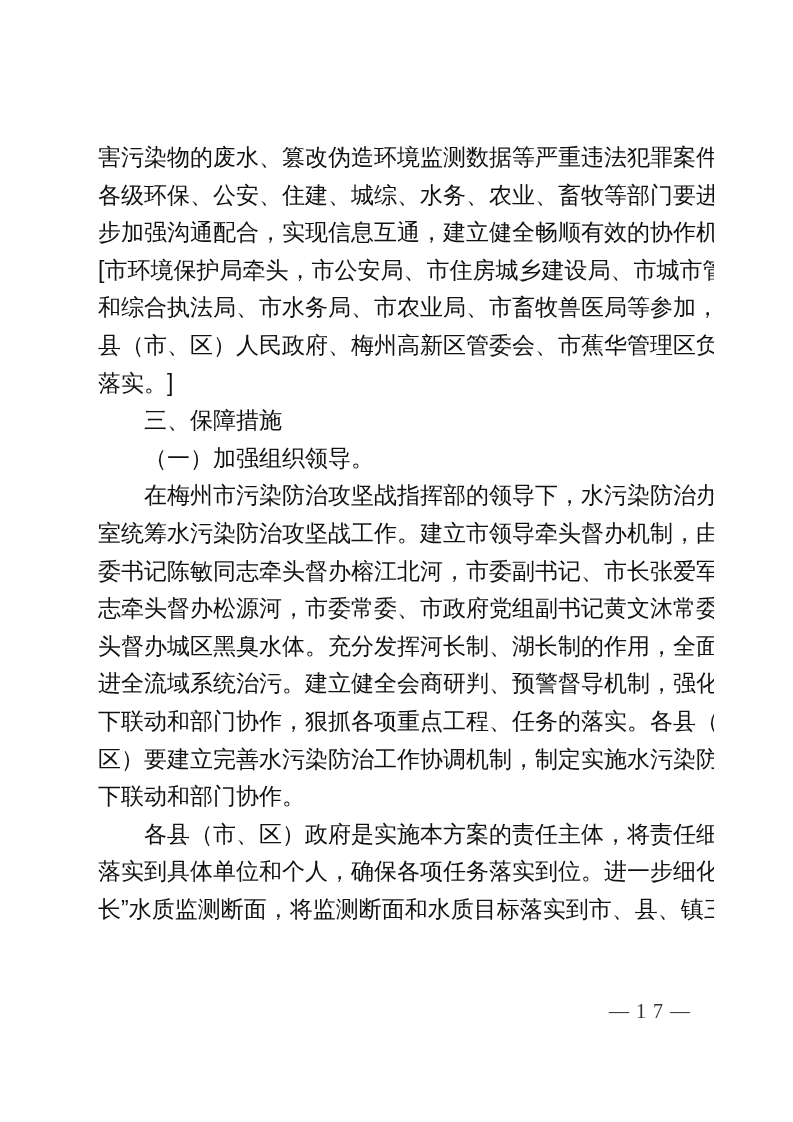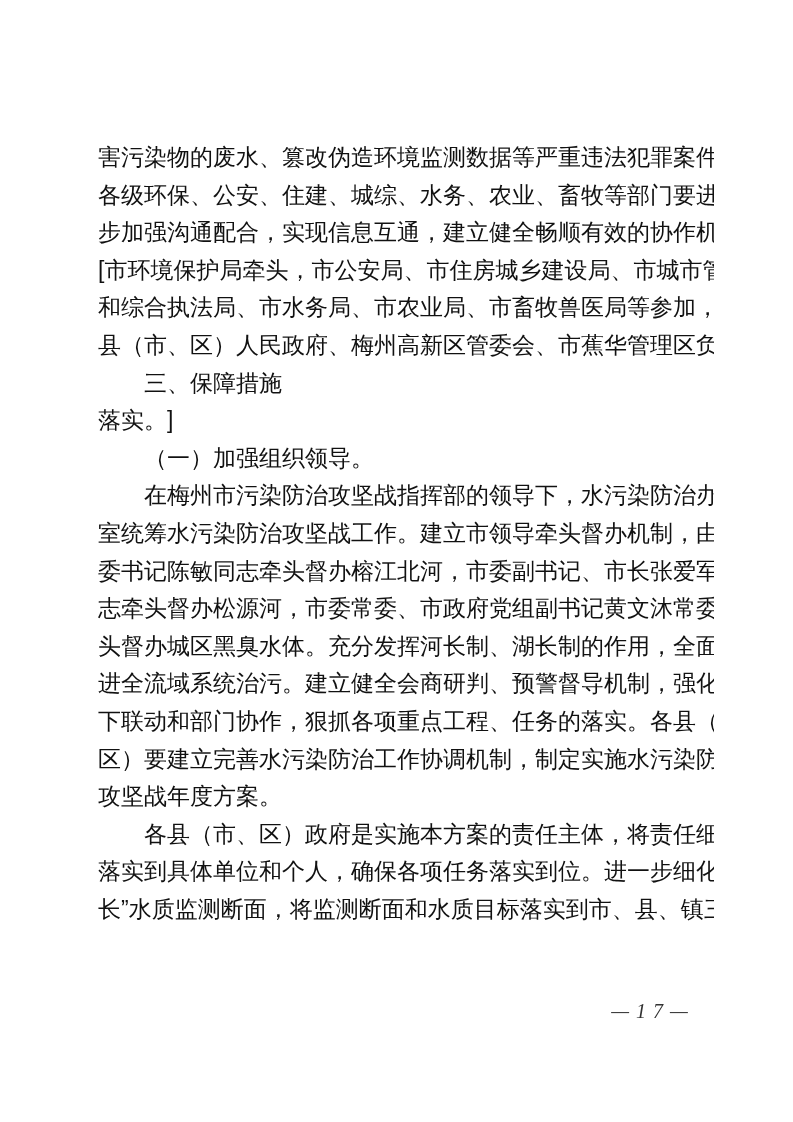--- a/index.html
+++ b/index.html
@@ -43,44 +43,43 @@
     position: absolute;
     top: 1000px;
     left: 595px;
     width: 110px;
     text-align: center;
     font-family: "Liberation Serif", serif;
     font-size: 20px;
     color: #333333;
     letter-spacing: 1px;
     white-space: nowrap;
-    font-style: italic;
   }
 </style>
 </head>
 <body>
 
 <div class="page">
   <div class="body-text">
     <div class="ln">害污染物的废水、篡改伪造环境监测数据等严重违法犯罪案件。</div>
     <div class="ln">各级环保、公安、住建、城综、水务、农业、畜牧等部门要进一</div>
     <div class="ln">步加强沟通配合，实现信息互通，建立健全畅顺有效的协作机制。</div>
     <div class="ln">[市环境保护局牵头，市公安局、市住房城乡建设局、市城市管理</div>
     <div class="ln">和综合执法局、市水务局、市农业局、市畜牧兽医局等参加，各</div>
     <div class="ln">县（市、区）人民政府、梅州高新区管委会、市蕉华管理区负责</div>
+    <div class="ln plain">落实。]</div>
     <div class="ln plain ind">三、保障措施</div>
-    <div class="ln plain">落实。]</div>
     <div class="ln plain ind">（一）加强组织领导。</div>
     <div class="ln ind">在梅州市污染防治攻坚战指挥部的领导下，水污染防治办公</div>
     <div class="ln">室统筹水污染防治攻坚战工作。建立市领导牵头督办机制，由市</div>
     <div class="ln">委书记陈敏同志牵头督办榕江北河，市委副书记、市长张爱军同</div>
     <div class="ln">志牵头督办松源河，市委常委、市政府党组副书记黄文沐常委牵</div>
     <div class="ln">头督办城区黑臭水体。充分发挥河长制、湖长制的作用，全面推</div>
     <div class="ln">进全流域系统治污。建立健全会商研判、预警督导机制，强化上</div>
     <div class="ln">下联动和部门协作，狠抓各项重点工程、任务的落实。各县（市、</div>
     <div class="ln">区）要建立完善水污染防治工作协调机制，制定实施水污染防治</div>
-    <div class="ln plain">攻坚战年度方案。</div>
+    <div class="ln plain">下联动和部门协作。</div>
     <div class="ln ind">各县（市、区）政府是实施本方案的责任主体，将责任细化</div>
     <div class="ln">落实到具体单位和个人，确保各项任务落实到位。进一步细化“河</div>
     <div class="ln">长”水质监测断面，将监测断面和水质目标落实到市、县、镇三级</div>
   </div>
   <div class="pageno">— 1 7 —</div>
 </div>
 
 </body></html>

